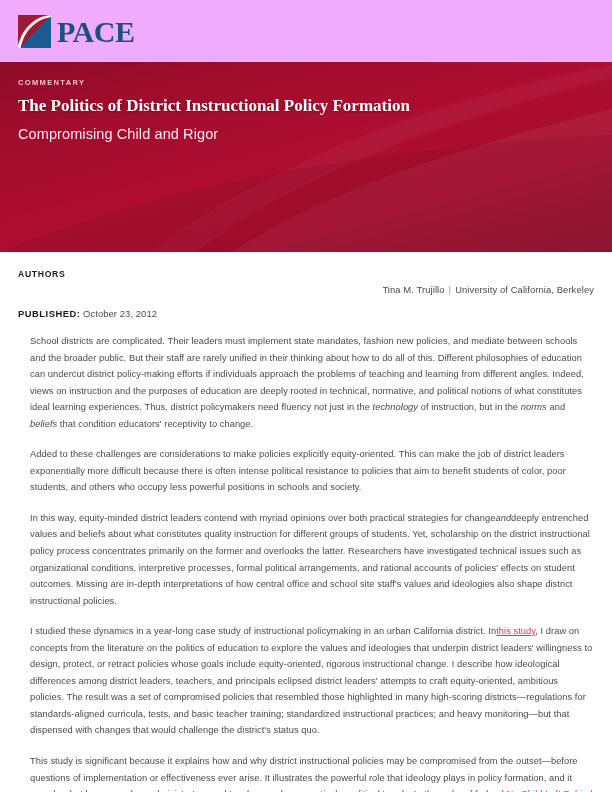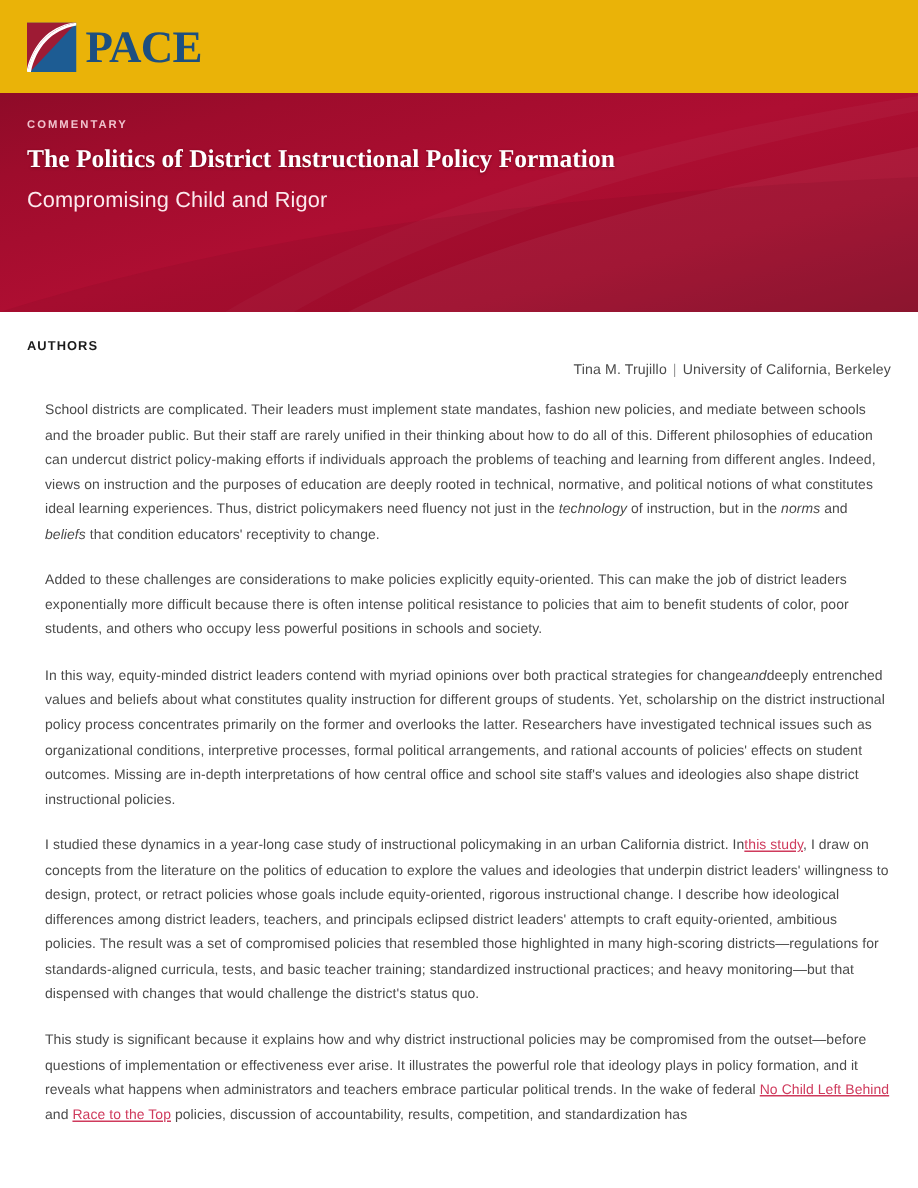--- a/index.html
+++ b/index.html
@@ -15,21 +15,21 @@
     font-family: "Liberation Sans", sans-serif;
     -webkit-font-smoothing: antialiased;
   }
 
   
   .logo-bar {
     height: 62px;
     padding: 0 0 0 18px;
     display: flex;
     align-items: center;
-    background: #eab308;
+    background: #f0abfc;
   }
   .logo {
     display: flex;
     align-items: center;
     gap: 6px;
   }
   .logo-mark {
     width: 33px;
     height: 33px;
     display: block;
@@ -41,21 +41,21 @@
     letter-spacing: -0.5px;
     color: #1d4f80;
     line-height: 1;
     position: relative;
     top: 1px;
   }
 
   
   .hero {
     position: relative;
-    height: 146px;
+    height: 190px;
     overflow: hidden;
     background: linear-gradient(165deg, #8e0b28 0%, #9e0c2c 18%, #ae0e32 48%, #a50d2e 72%, #8a0a26 100%);
   }
   .hero-swoosh {
     position: absolute;
     inset: 0;
     width: 100%;
     height: 100%;
     pointer-events: none;
   }
@@ -169,20 +169,24 @@
     <h1 class="hero-title">The Politics of District Instructional Policy Formation</h1>
     <div class="hero-sub">Compromising Child and Rigor</div>
   </div>
 </div>
 
 <div class="meta">
   <div class="meta-label">AUTHORS</div>
   <div class="meta-line">
     <span>Tina M. Trujillo</span><span class="meta-sep">|</span><span>University of California, Berkeley</span>
   </div>
+  <div class="published">
+    <b>PUBLISHED:</b>
+    <span>October 23, 2012</span>
+  </div>
 </div>
 
 <div class="article">
   <p class="para">School districts are complicated. Their leaders must implement state mandates, fashion new policies, and mediate between schools and the broader public. But their staff are rarely unified in their thinking about how to do all of this. Different philosophies of education can undercut district policy-making efforts if individuals approach the problems of teaching and learning from different angles. Indeed, views on instruction and the purposes of education are deeply rooted in technical, normative, and political notions of what constitutes ideal learning experiences. Thus, district policymakers need fluency not just in the <i>technology</i> of instruction, but in the <i>norms</i> and <i>beliefs</i> that condition educators' receptivity to change.</p>
   <p class="para">Added to these challenges are considerations to make policies explicitly equity-oriented. This can make the job of district leaders exponentially more difficult because there is often intense political resistance to policies that aim to benefit students of color, poor students, and others who occupy less powerful positions in schools and society.</p>
   <p class="para">In this way, equity-minded district leaders contend with myriad opinions over both practical strategies for change<i>and</i>deeply entrenched values and beliefs about what constitutes quality instruction for different groups of students. Yet, scholarship on the district instructional policy process concentrates primarily on the former and overlooks the latter. Researchers have investigated technical issues such as organizational conditions, interpretive processes, formal political arrangements, and rational accounts of policies' effects on student outcomes. Missing are in-depth interpretations of how central office and school site staff's values and ideologies also shape district instructional policies.</p>
   <p class="para">I studied these dynamics in a year-long case study of instructional policymaking in an urban California district. In<a class="lnk" href="#">this study</a>, I draw on concepts from the literature on the politics of education to explore the values and ideologies that underpin district leaders' willingness to design, protect, or retract policies whose goals include equity-oriented, rigorous instructional change. I describe how ideological differences among district leaders, teachers, and principals eclipsed district leaders' attempts to craft equity-oriented, ambitious policies. The result was a set of compromised policies that resembled those highlighted in many high-scoring districts—regulations for standards-aligned curricula, tests, and basic teacher training; standardized instructional practices; and heavy monitoring—but that dispensed with changes that would challenge the district's status quo.</p>
   <p class="para">This study is significant because it explains how and why district instructional policies may be compromised from the outset—before questions of implementation or effectiveness ever arise. It illustrates the powerful role that ideology plays in policy formation, and it reveals what happens when administrators and teachers embrace particular political trends. In the wake of federal <a class="lnk" href="#">No Child Left Behind</a> and <a class="lnk" href="#">Race to the Top</a> policies, discussion of accountability, results, competition, and standardization has</p>
 </div>
 

